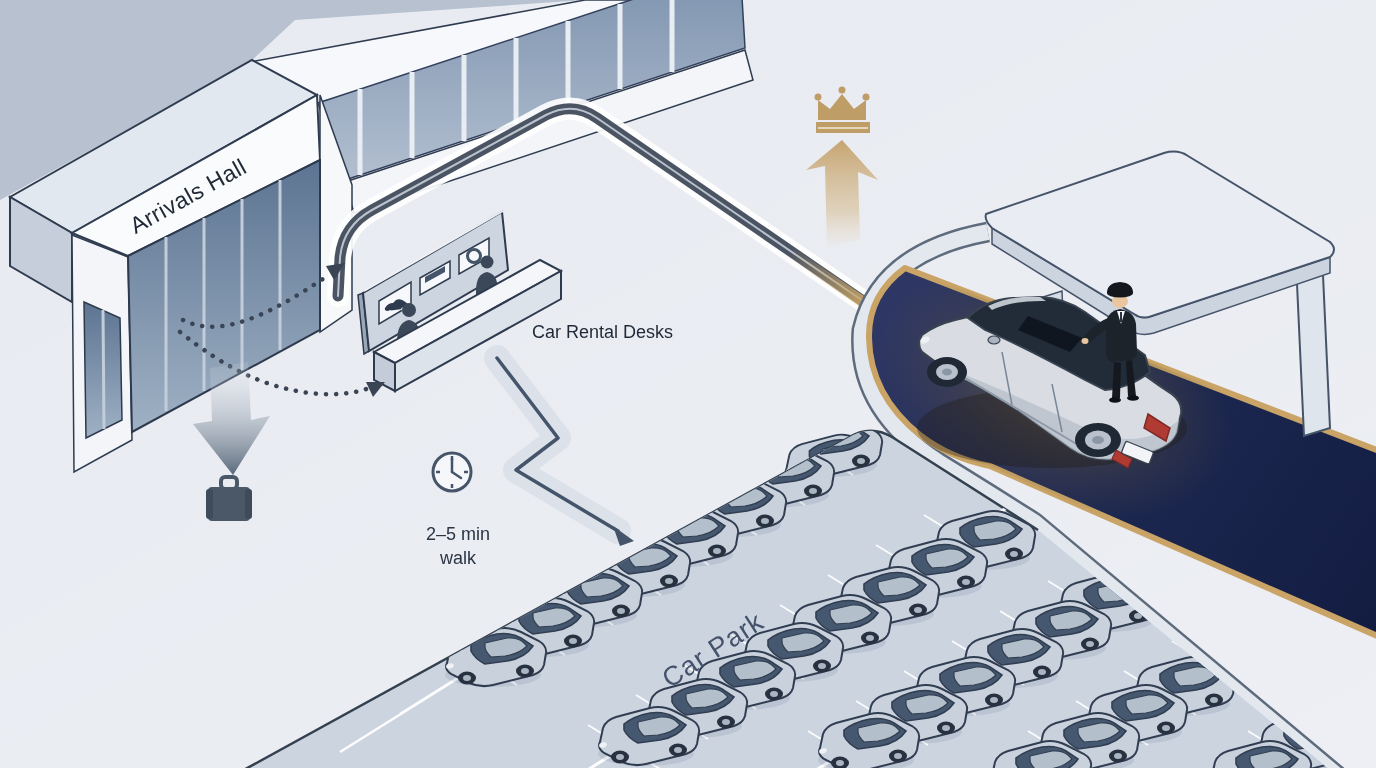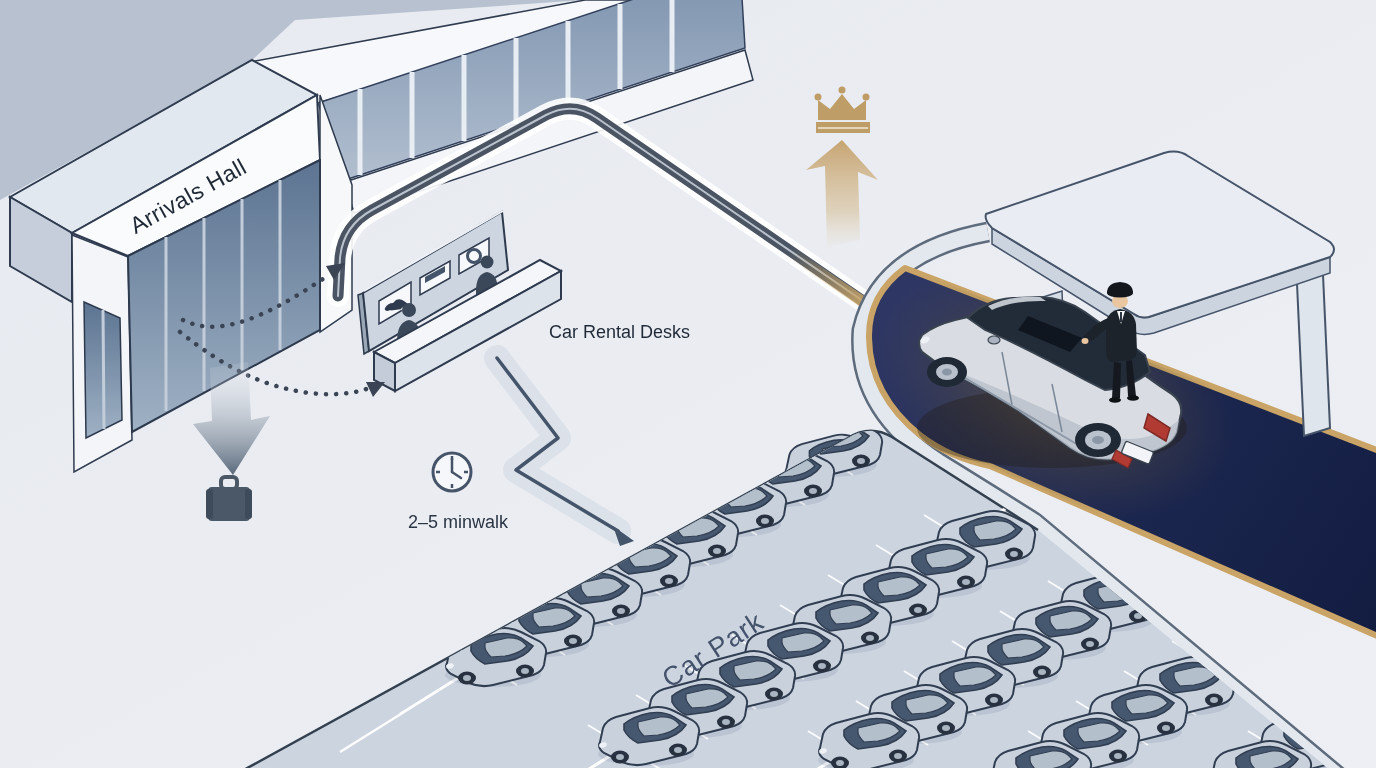--- a/index.html
+++ b/index.html
@@ -1,21 +1,21 @@
 <!DOCTYPE html>
 <html><head>
 <meta charset="utf-8">
 <style>
   html,body{margin:0;padding:0;background:#e9ecf2;width:1376px;height:768px;overflow:hidden;}
   #stage{position:relative;width:1376px;height:768px;font-family:"Liberation Sans",sans-serif;}
   #stage svg{position:absolute;left:0;top:0;}
   .lbl{position:absolute;display:flex;align-items:center;justify-content:center;text-align:center;color:#222c3a;}
   #lbl-arrivals{left:96px;top:166px;width:184px;height:60px;font-size:23px;transform:rotate(-29deg);letter-spacing:.5px;color:#1f2835;}
-  #lbl-desks{left:527px;top:318px;width:185px;height:28px;font-size:18px;color:#1f2937;}
-  #lbl-walk{left:393px;top:496px;width:130px;height:52px;font-size:18px;line-height:24px;flex-direction:row;color:#2b3544;}
+  #lbl-desks{left:510px;top:318px;width:185px;height:28px;font-size:18px;color:#1f2937;}
+  #lbl-walk{left:393px;top:520px;width:130px;height:52px;font-size:18px;line-height:24px;flex-direction:column;color:#2b3544;}
   #lbl-carpark{left:618px;top:618px;width:190px;height:64px;font-size:27px;transform:rotate(-33deg);letter-spacing:1px;color:#44526b;}
 </style>
 </head>
 <body>
 
 <div id="stage">
 <svg width="1376" height="768" viewBox="0 0 1376 768">
   <defs>
     <linearGradient id="bgGrad" x1="0" y1="0" x2="1" y2="1">
       <stop offset="0" stop-color="#e7eaf0"></stop>

